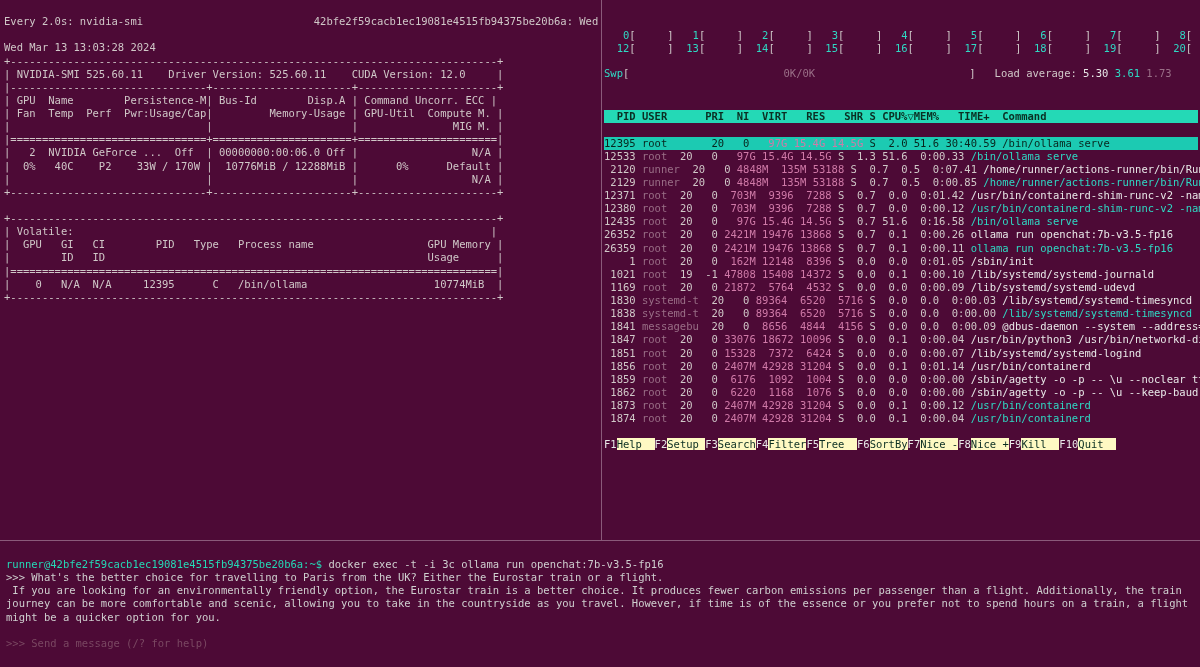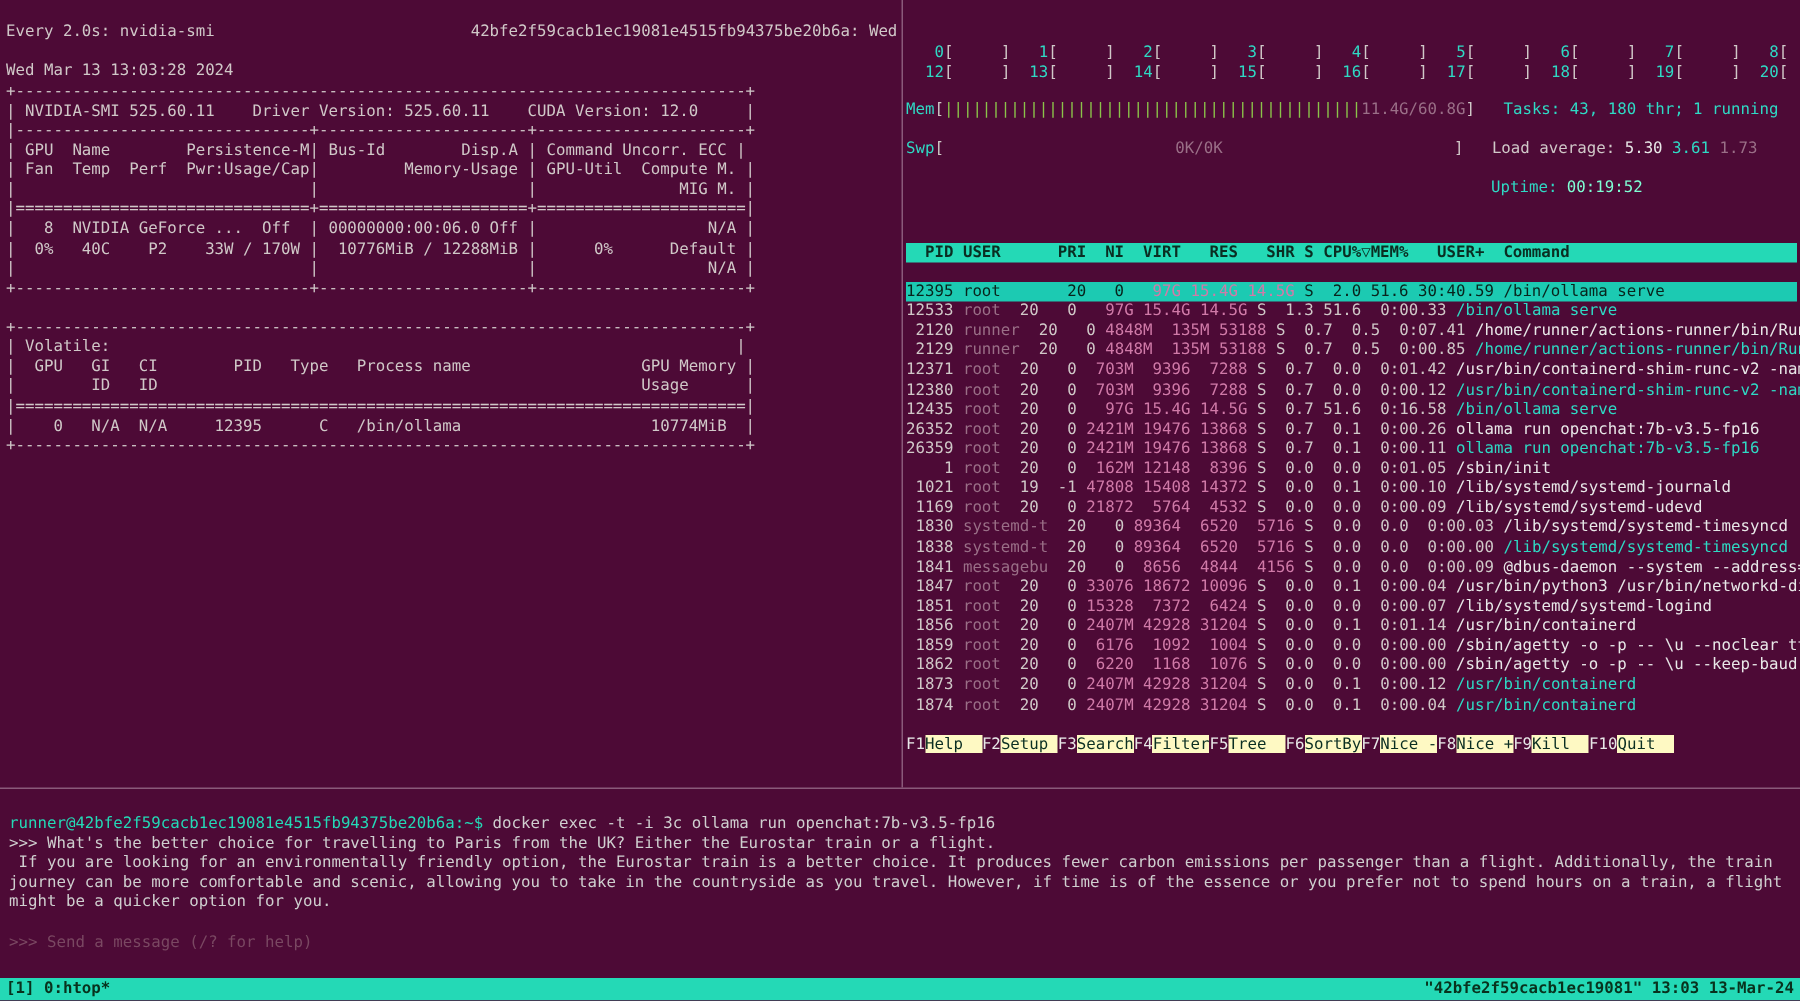--- a/index.html
+++ b/index.html
@@ -33,51 +33,45 @@
 <span>Every 2.0s: nvidia-smi</span>                           <span>42bfe2f59cacb1ec19081e4515fb94375be20b6a: Wed Mar 13 13:03:28 2024</span>
 
 <span>Wed Mar 13 13:03:28 2024</span>
 <span>+-----------------------------------------------------------------------------+</span>
 <span>| NVIDIA-SMI 525.60.11    Driver Version: 525.60.11    CUDA Version: 12.0     |</span>
 <span>|-------------------------------+----------------------+----------------------+</span>
 <span>| GPU  Name        Persistence-M| Bus-Id        Disp.A | Command Uncorr. ECC |</span>
 <span>| Fan  Temp  Perf  Pwr:Usage/Cap|         Memory-Usage | GPU-Util  Compute M. |</span>
 <span>|                               |                      |               MIG M. |</span>
 <span>|===============================+======================+======================|</span>
-<span>|   8  NVIDIA GeForce ...  Off  | 00000000:00:06.0 Off |                  N/A |</span>
+<span>|   2  NVIDIA GeForce ...  Off  | 00000000:00:06.0 Off |                  N/A |</span>
 <span>|  0%   40C    P2    33W / 170W |  10776MiB / 12288MiB |      0%      Default |</span>
 <span>|                               |                      |                  N/A |</span>
 <span>+-------------------------------+----------------------+----------------------+</span>
 
 <span>+-----------------------------------------------------------------------------+</span>
 <span>| Volatile:                                                                  |</span>
 <span>|  GPU   GI   CI        PID   Type   Process name                  GPU Memory |</span>
 <span>|        ID   ID                                                   Usage      |</span>
 <span>|=============================================================================|</span>
 <span>|    0   N/A  N/A     12395      C   /bin/ollama                    10774MiB  |</span>
 <span>+-----------------------------------------------------------------------------+</span>
     </div>
 
     <div class="pane-r">
 <div id="cpu-bars" class="cpu-row"><div>  <span class="cy"> 0</span>[<span class="dim">     </span>]  <span class="cy"> 1</span>[<span class="dim">     </span>]  <span class="cy"> 2</span>[<span class="dim">     </span>]  <span class="cy"> 3</span>[<span class="dim">     </span>]  <span class="cy"> 4</span>[<span class="dim">     </span>]  <span class="cy"> 5</span>[<span class="dim">     </span>]  <span class="cy"> 6</span>[<span class="dim">     </span>]  <span class="cy"> 7</span>[<span class="dim">     </span>]  <span class="cy"> 8</span>[<span class="dim">     </span>]  []  []  []</div><div>  <span class="cy">12</span>[<span class="dim">     </span>]  <span class="cy">13</span>[<span class="dim">     </span>]  <span class="cy">14</span>[<span class="dim">     </span>]  <span class="cy">15</span>[<span class="dim">     </span>]  <span class="cy">16</span>[<span class="dim">     </span>]  <span class="cy">17</span>[<span class="dim">     </span>]  <span class="cy">18</span>[<span class="dim">     </span>]  <span class="cy">19</span>[<span class="dim">     </span>]  <span class="cy">20</span>[<span class="dim">     </span>]  []  []  []</div></div>
-<div class="cpu-row"><span class="cy">Mem</span>[<span class="gr">||||||||||||||||||||||||||||||||||||||||||||</span><span class="dim">11.4G/60.8G</span>]   <span class="cy">Tasks: 43, 180 thr; 1 running</span></div>
 <div class="cpu-row"><span class="cy">Swp</span>[<span class="dim" style="display:inline-block;width:340px;text-align:center">0K/0K</span>]   <span>Load average: <span class="wh">5.30</span> <span class="cy">3.61</span> <span class="dim">1.73</span></span></div>
-<div class="cpu-row" style="text-align:left;padding-left:390px"><span class="cy">Uptime: </span><span class="cy" style="color:#7fffd4">00:19:52</span></div>
 <div style="height:4px"></div>
-<div class="hdr">  PID USER      PRI  NI  VIRT   RES   SHR S CPU%▽MEM%   USER+  Command</div>
+<div class="hdr">  PID USER      PRI  NI  VIRT   RES   SHR S CPU%▽MEM%   TIME+  Command</div>
 <div id="plist"><div class="sel">12395 root       20   0 <span class="mg">  97G</span> <span class="mg">15.4G</span> <span class="mg">14.5G</span> S  2.0 51.6 30:40.59 <span class="">/bin/ollama serve</span></div><div>12533 <span class="dim">root</span>  20   0 <span class="mg">  97G</span> <span class="mg">15.4G</span> <span class="mg">14.5G</span> S  1.3 51.6  0:00.33 <span class="cy">/bin/ollama serve</span></div><div> 2120 <span class="dim">runner</span>  20   0 <span class="mg">4848M</span> <span class="mg"> 135M</span> <span class="mg">53188</span> S  0.7  0.5  0:07.41 <span class="wh">/home/runner/actions-runner/bin/Runner.Worker spawn</span></div><div> 2129 <span class="dim">runner</span>  20   0 <span class="mg">4848M</span> <span class="mg"> 135M</span> <span class="mg">53188</span> S  0.7  0.5  0:00.85 <span class="cy">/home/runner/actions-runner/bin/Runner.Worker spawn</span></div><div>12371 <span class="dim">root</span>  20   0 <span class="mg"> 703M</span> <span class="mg"> 9396</span> <span class="mg"> 7288</span> S  0.7  0.0  0:01.42 <span class="wh">/usr/bin/containerd-shim-runc-v2 -namespace moby -i</span></div><div>12380 <span class="dim">root</span>  20   0 <span class="mg"> 703M</span> <span class="mg"> 9396</span> <span class="mg"> 7288</span> S  0.7  0.0  0:00.12 <span class="cy">/usr/bin/containerd-shim-runc-v2 -namespace moby -i</span></div><div>12435 <span class="dim">root</span>  20   0 <span class="mg">  97G</span> <span class="mg">15.4G</span> <span class="mg">14.5G</span> S  0.7 51.6  0:16.58 <span class="cy">/bin/ollama serve</span></div><div>26352 <span class="dim">root</span>  20   0 <span class="mg">2421M</span> <span class="mg">19476</span> <span class="mg">13868</span> S  0.7  0.1  0:00.26 <span class="wh">ollama run openchat:7b-v3.5-fp16</span></div><div>26359 <span class="dim">root</span>  20   0 <span class="mg">2421M</span> <span class="mg">19476</span> <span class="mg">13868</span> S  0.7  0.1  0:00.11 <span class="cy">ollama run openchat:7b-v3.5-fp16</span></div><div>    1 <span class="dim">root</span>  20   0 <span class="mg"> 162M</span> <span class="mg">12148</span> <span class="mg"> 8396</span> S  0.0  0.0  0:01.05 <span class="wh">/sbin/init</span></div><div> 1021 <span class="dim">root</span>  19  -1 <span class="mg">47808</span> <span class="mg">15408</span> <span class="mg">14372</span> S  0.0  0.1  0:00.10 <span class="wh">/lib/systemd/systemd-journald</span></div><div> 1169 <span class="dim">root</span>  20   0 <span class="mg">21872</span> <span class="mg"> 5764</span> <span class="mg"> 4532</span> S  0.0  0.0  0:00.09 <span class="wh">/lib/systemd/systemd-udevd</span></div><div> 1830 <span class="dim">systemd-t</span>  20   0 <span class="mg">89364</span> <span class="mg"> 6520</span> <span class="mg"> 5716</span> S  0.0  0.0  0:00.03 <span class="wh">/lib/systemd/systemd-timesyncd</span></div><div> 1838 <span class="dim">systemd-t</span>  20   0 <span class="mg">89364</span> <span class="mg"> 6520</span> <span class="mg"> 5716</span> S  0.0  0.0  0:00.00 <span class="cy">/lib/systemd/systemd-timesyncd</span></div><div> 1841 <span class="dim">messagebu</span>  20   0 <span class="mg"> 8656</span> <span class="mg"> 4844</span> <span class="mg"> 4156</span> S  0.0  0.0  0:00.09 <span class="wh">@dbus-daemon --system --address=systemd: --nofork -</span></div><div> 1847 <span class="dim">root</span>  20   0 <span class="mg">33076</span> <span class="mg">18672</span> <span class="mg">10096</span> S  0.0  0.1  0:00.04 <span class="wh">/usr/bin/python3 /usr/bin/networkd-dispatcher --run</span></div><div> 1851 <span class="dim">root</span>  20   0 <span class="mg">15328</span> <span class="mg"> 7372</span> <span class="mg"> 6424</span> S  0.0  0.0  0:00.07 <span class="wh">/lib/systemd/systemd-logind</span></div><div> 1856 <span class="dim">root</span>  20   0 <span class="mg">2407M</span> <span class="mg">42928</span> <span class="mg">31204</span> S  0.0  0.1  0:01.14 <span class="wh">/usr/bin/containerd</span></div><div> 1859 <span class="dim">root</span>  20   0 <span class="mg"> 6176</span> <span class="mg"> 1092</span> <span class="mg"> 1004</span> S  0.0  0.0  0:00.00 <span class="wh">/sbin/agetty -o -p -- \u --noclear tty1 linux</span></div><div> 1862 <span class="dim">root</span>  20   0 <span class="mg"> 6220</span> <span class="mg"> 1168</span> <span class="mg"> 1076</span> S  0.0  0.0  0:00.00 <span class="wh">/sbin/agetty -o -p -- \u --keep-baud 115200,57600,3</span></div><div> 1873 <span class="dim">root</span>  20   0 <span class="mg">2407M</span> <span class="mg">42928</span> <span class="mg">31204</span> S  0.0  0.1  0:00.12 <span class="cy">/usr/bin/containerd</span></div><div> 1874 <span class="dim">root</span>  20   0 <span class="mg">2407M</span> <span class="mg">42928</span> <span class="mg">31204</span> S  0.0  0.1  0:00.04 <span class="cy">/usr/bin/containerd</span></div></div>
 <div id="fnbar"><span class="fkey">F1</span><span class="fn">Help  </span><span class="fkey">F2</span><span class="fn">Setup </span><span class="fkey">F3</span><span class="fn">Search</span><span class="fkey">F4</span><span class="fn">Filter</span><span class="fkey">F5</span><span class="fn">Tree  </span><span class="fkey">F6</span><span class="fn">SortBy</span><span class="fkey">F7</span><span class="fn">Nice -</span><span class="fkey">F8</span><span class="fn">Nice +</span><span class="fkey">F9</span><span class="fn">Kill  </span><span class="fkey">F10</span><span class="fn">Quit  </span></div>
     </div>
   </div>
 
   <div class="bottom">
 <span class="prompt">runner@42bfe2f59cacb1ec19081e4515fb94375be20b6a:~$ </span><span class="ollama">docker exec -t -i 3c ollama run openchat:7b-v3.5-fp16</span>
 <span class="ollama">&gt;&gt;&gt; What's the better choice for travelling to Paris from the UK? Either the Eurostar train or a flight.</span>
 <span class="ollama"> If you are looking for an environmentally friendly option, the Eurostar train is a better choice. It produces fewer carbon emissions per passenger than a flight. Additionally, the train journey can be more comfortable and scenic, allowing you to take in the countryside as you travel. However, if time is of the essence or you prefer not to spend hours on a train, a flight might be a quicker option for you.</span>
 
 <span class="hint">&gt;&gt;&gt; Send a message (/? for help)</span>
   </div>
 
-  <div class="statusbar">
-    <span>[1] 0:htop*</span>
-    <span>"42bfe2f59cacb1ec19081" 13:03 13-Mar-24</span>
-  </div>
 </div>
 
 </body></html>

